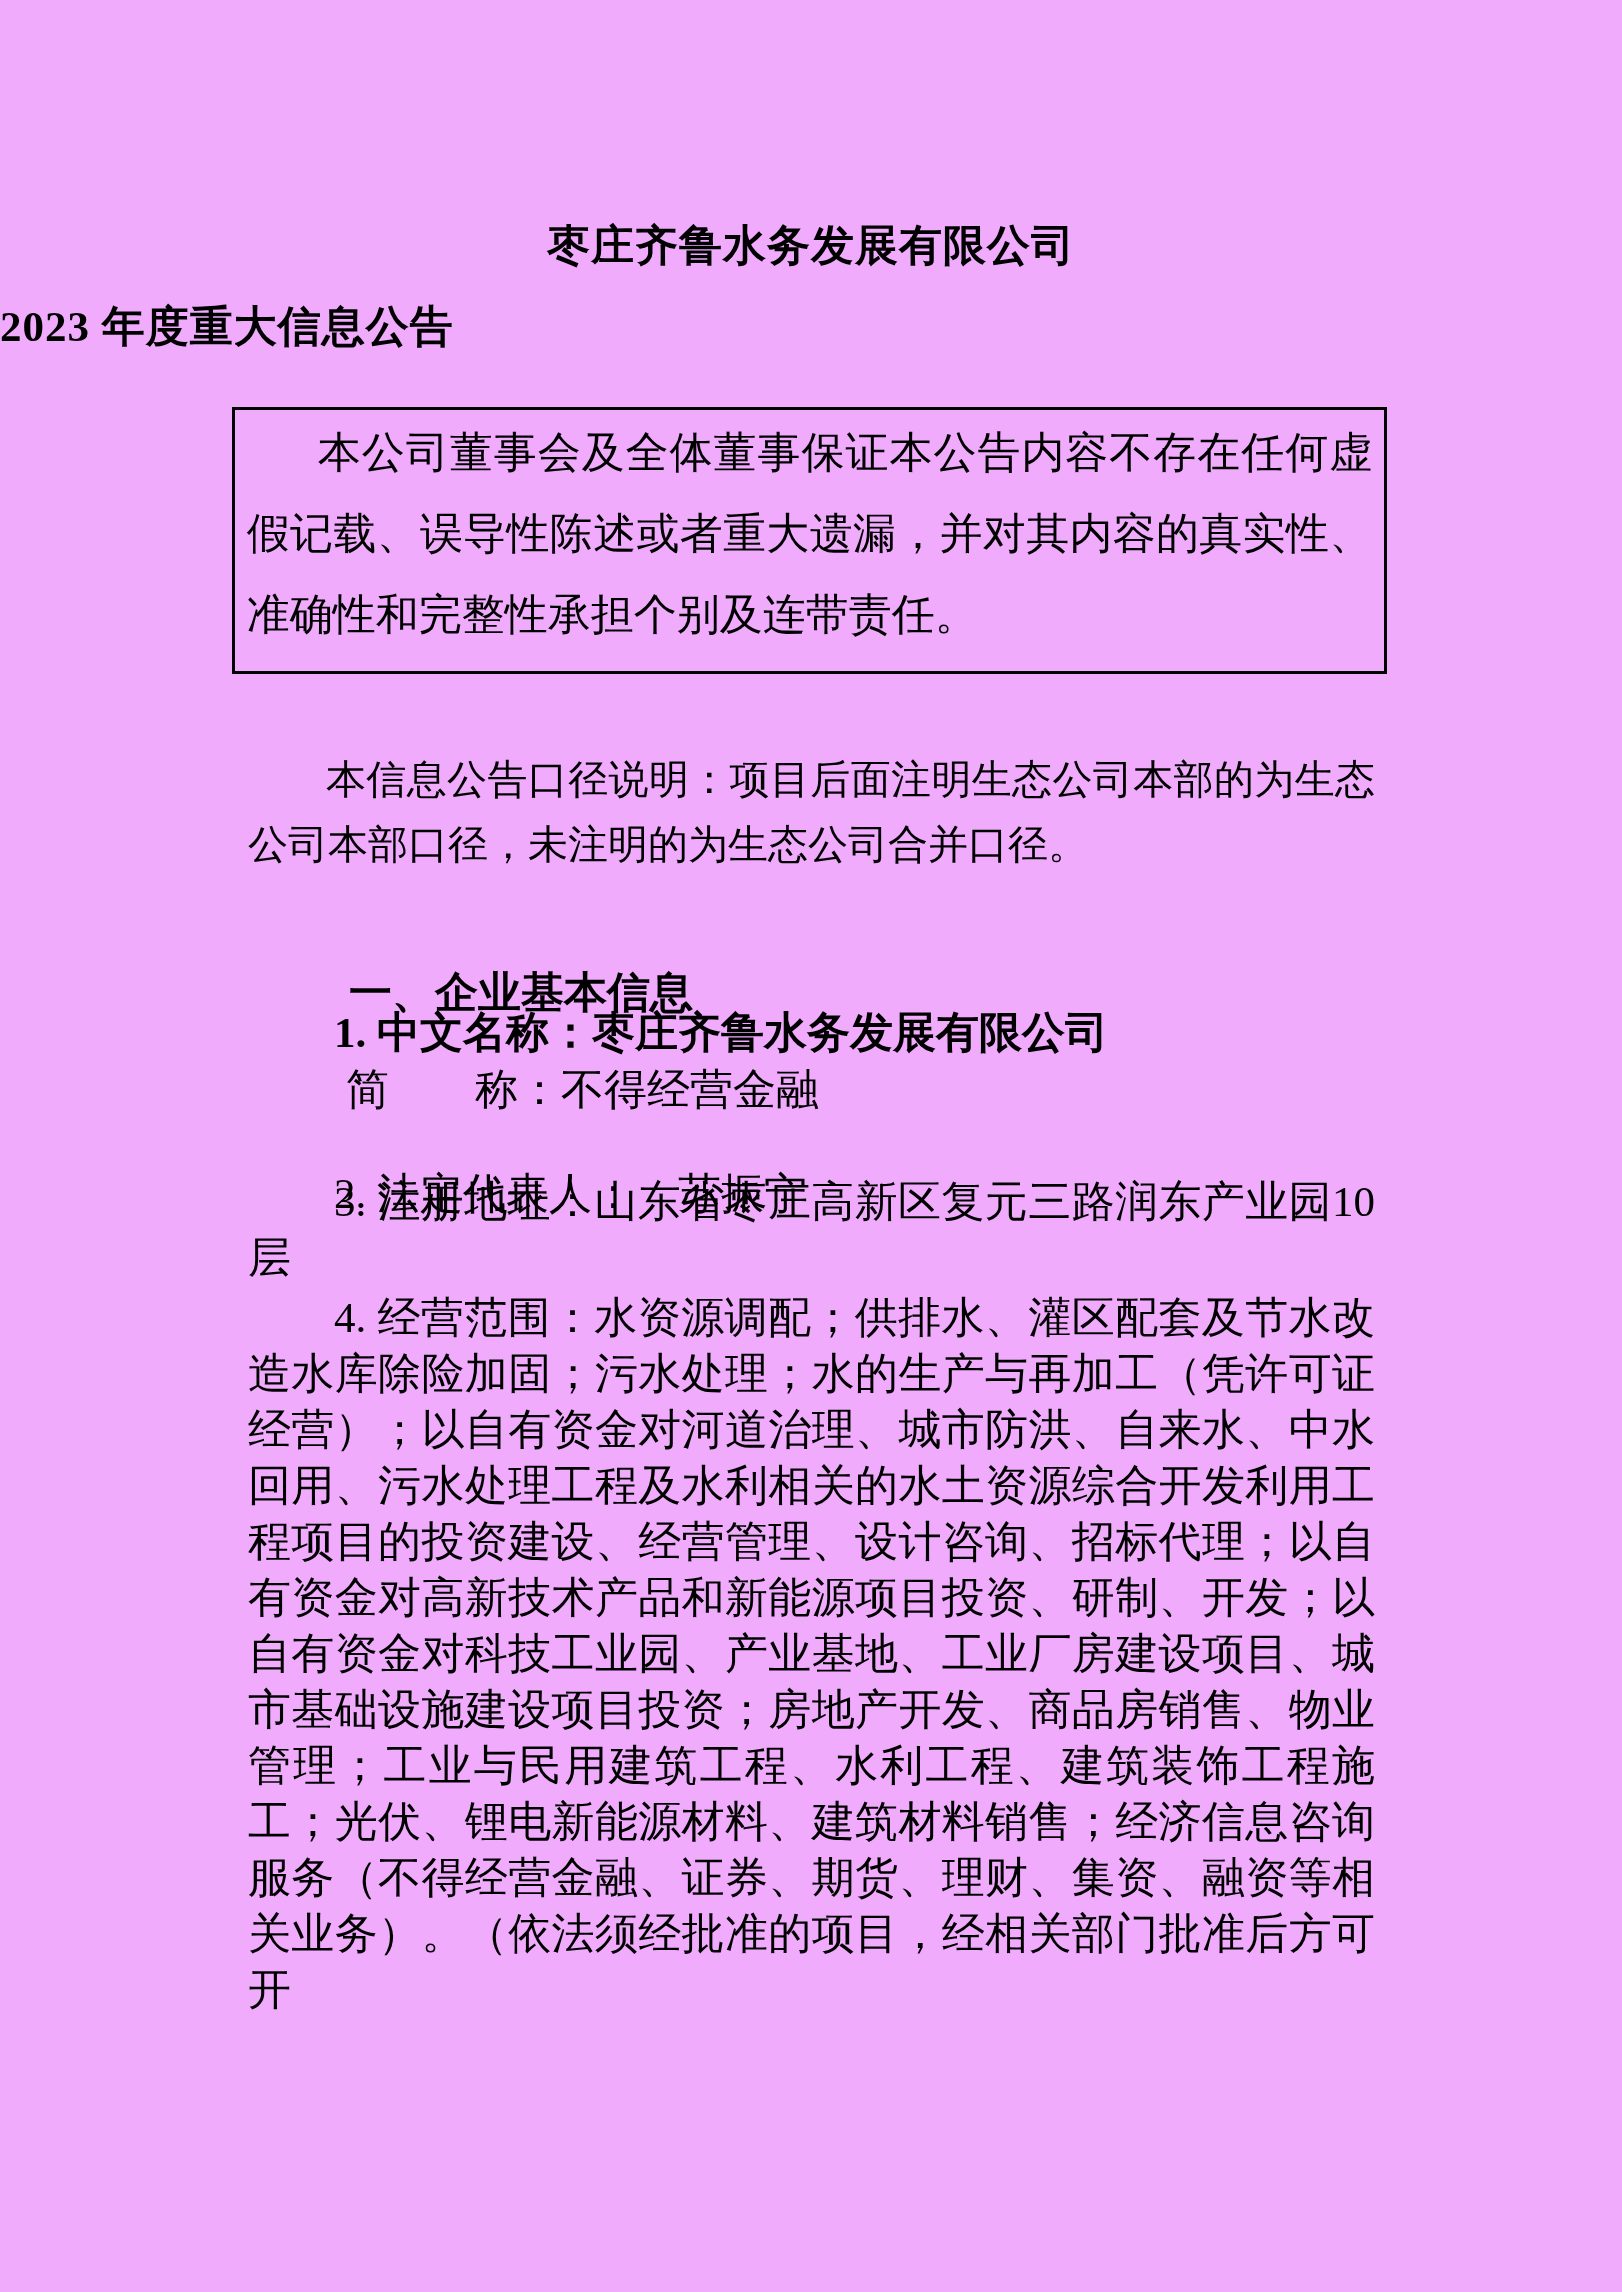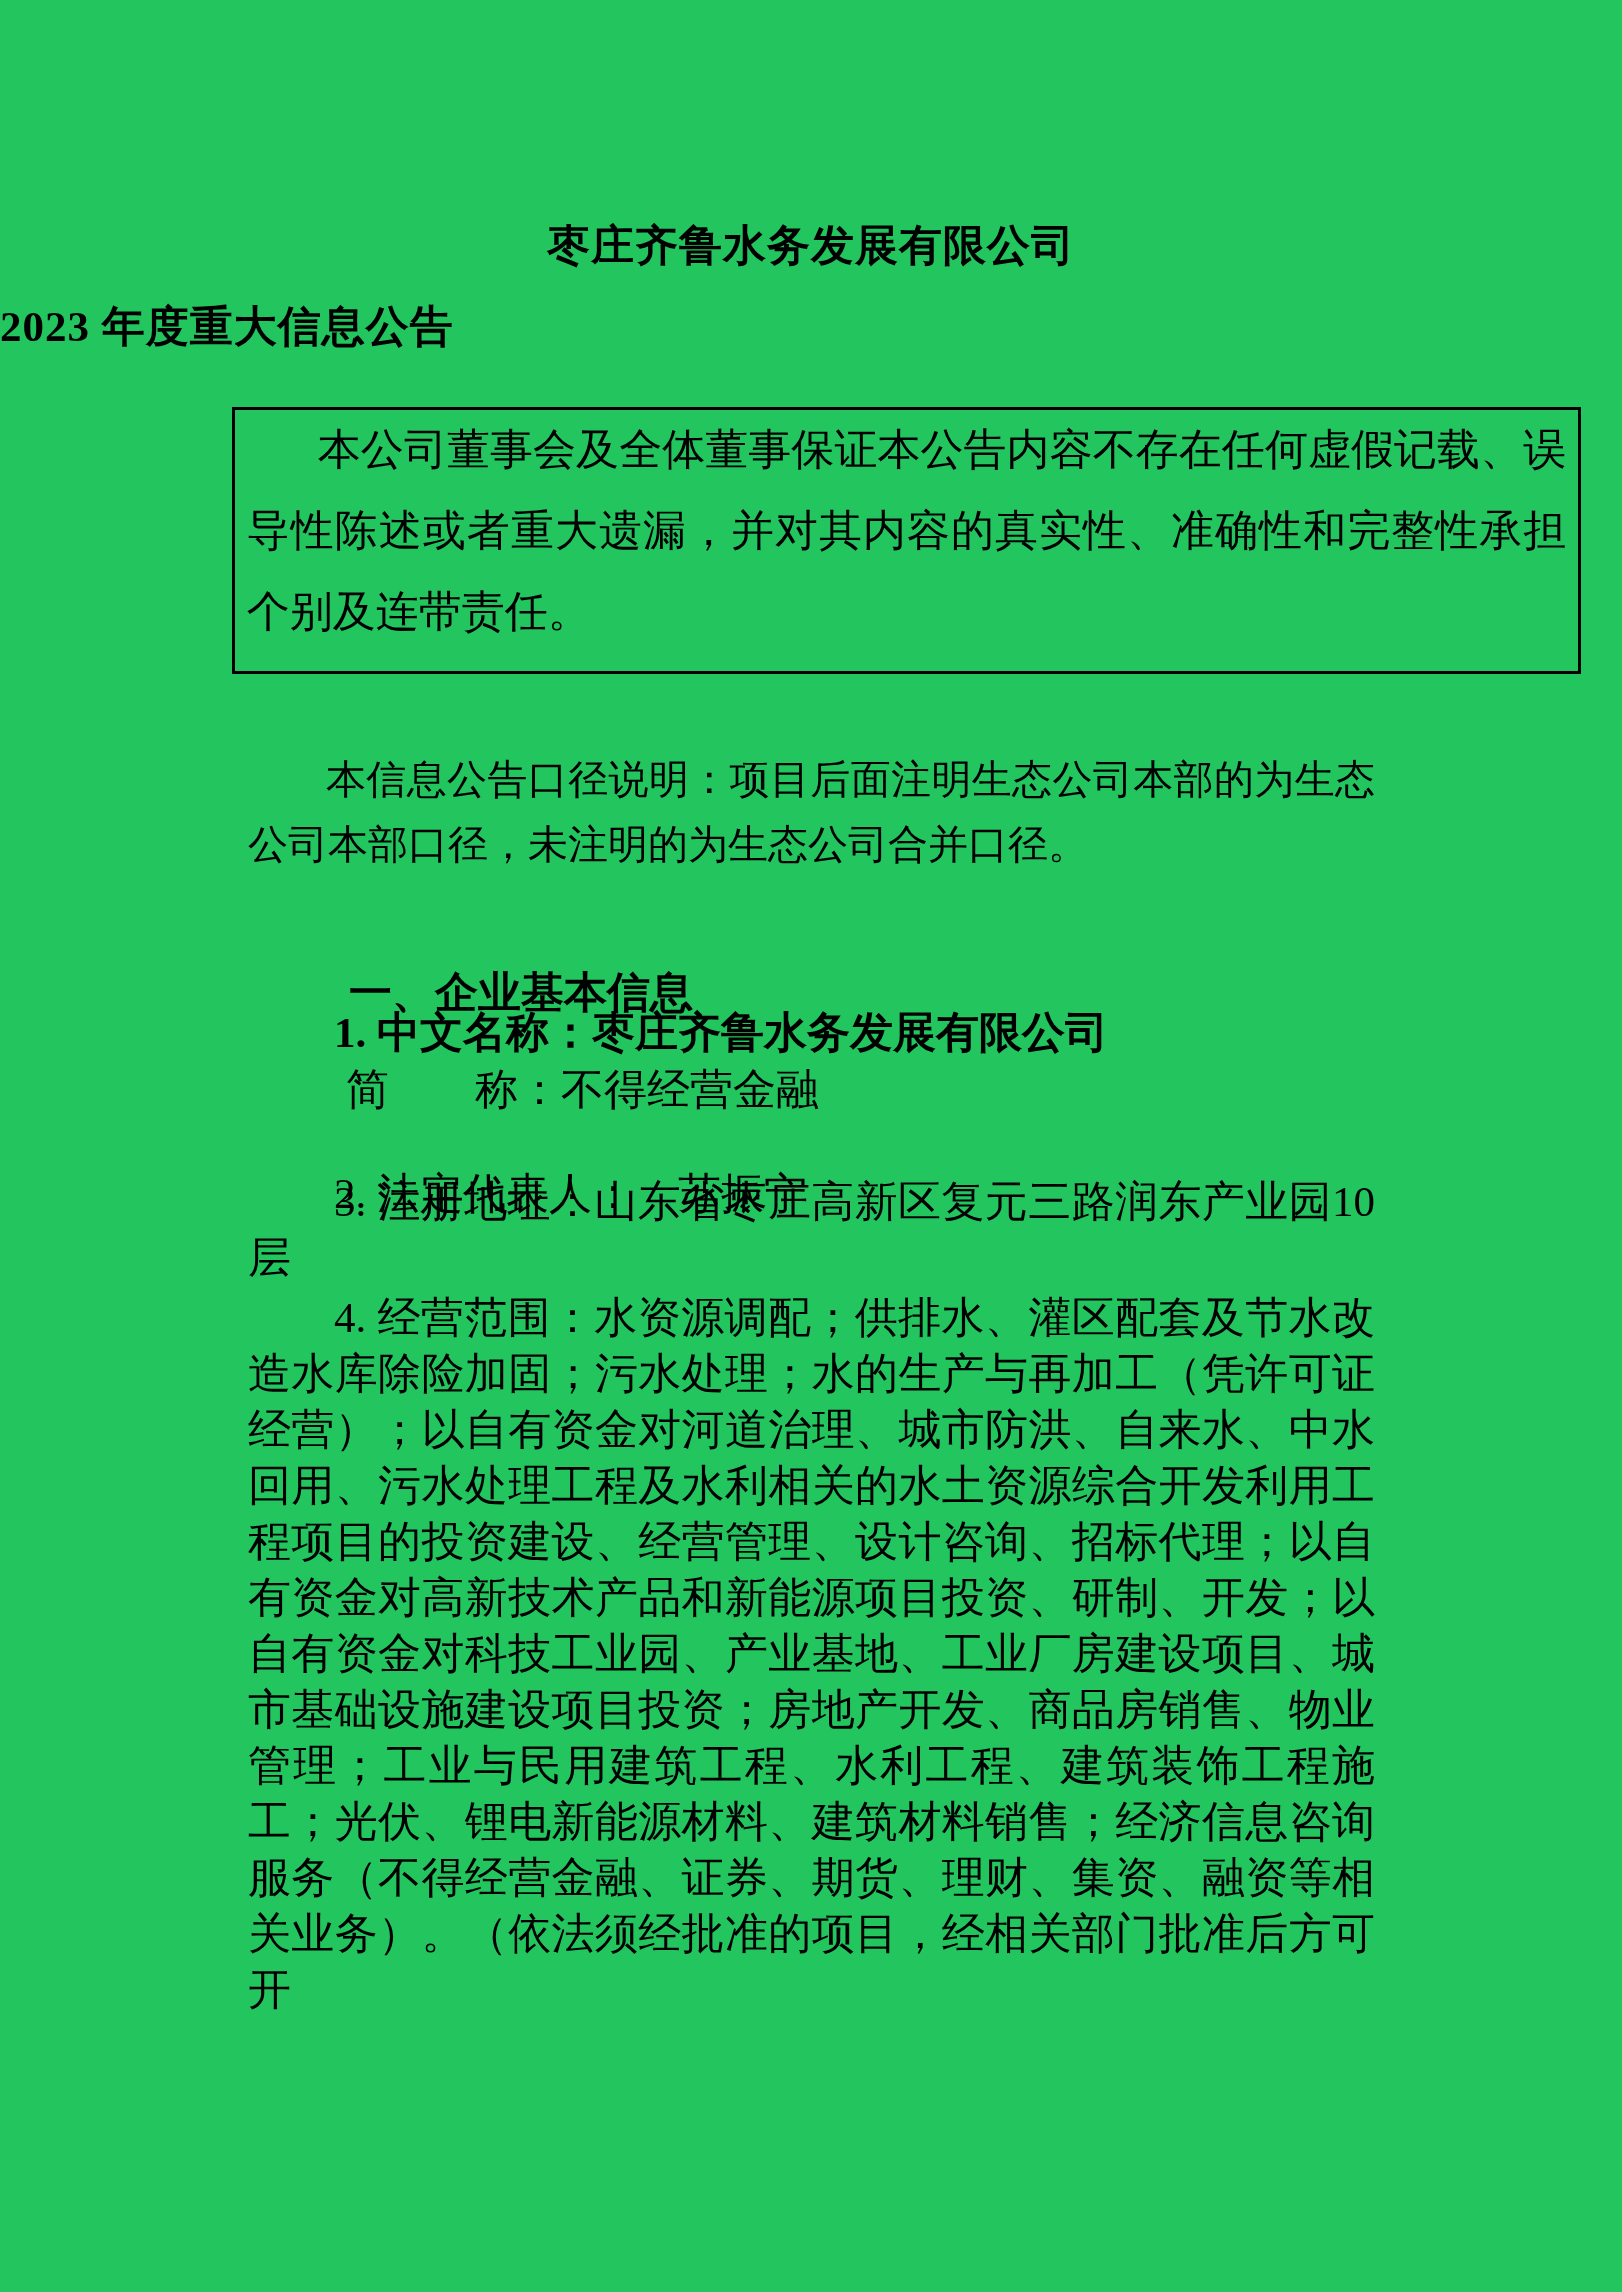--- a/index.html
+++ b/index.html
@@ -4,21 +4,21 @@
 <style>
   html, body {
     margin: 0;
     padding: 0;
     background: #ffffff;
   }
   .page {
     position: relative;
     width: 1622px;
     height: 2293px;
-    background: #22c55e;
+    background: #f0abfc;
     color: #000000;
     font-family: "Liberation Serif", "DejaVu Serif", serif;
     overflow: hidden;
   }
   .doc-title {
     position: absolute;
     top: 220px;
     left: 0;
     width: 100%;
     margin: 0;
@@ -37,26 +37,25 @@
     text-align: left;
     font-size: 43px;
     font-weight: bold;
     line-height: 51px;
     letter-spacing: 1px;
   }
   .disclaimer-box {
     position: absolute;
     top: 407px;
     left: 232px;
-    width: 1349px;
+    width: 1155px;
     height: 267px;
     border: 3.9px solid #000000;
     box-sizing: border-box;
     padding: 2px 11.8px 0 11.8px;
-    font-family: Liberation Mono, monospace;
   }
   .disclaimer-box p {
     margin: 0;
     font-size: 43px;
     line-height: 81px;
     text-indent: 71px;
     text-align: justify;
   }
   .scope-note {
     position: absolute;

